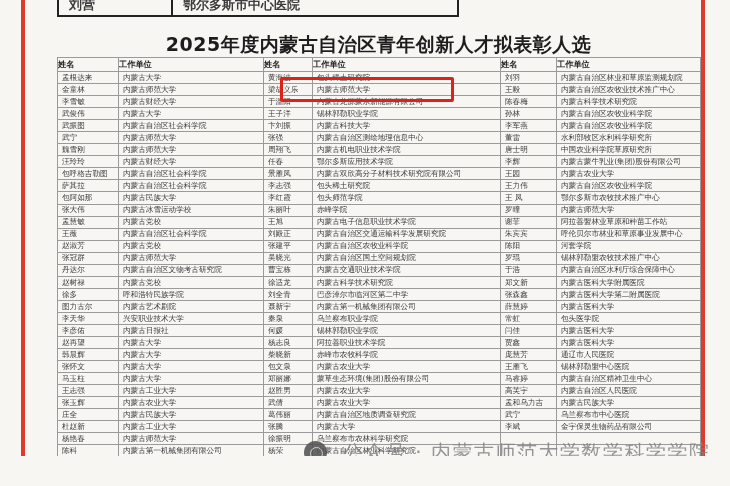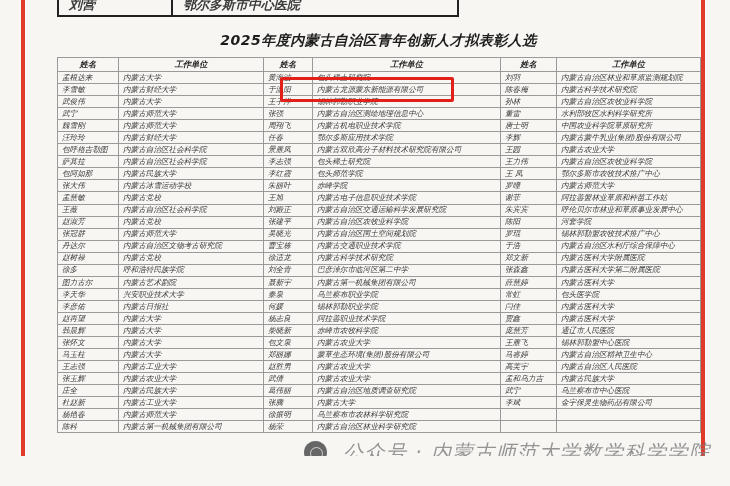--- a/index.html
+++ b/index.html
@@ -1,41 +1,41 @@
 <!DOCTYPE html>
 <html><head>
 <meta charset="utf-8">
 <style>
   html,body{margin:0;padding:0;}
   body{width:730px;height:486px;overflow:hidden;background:#f7f6f3;
        font-family:"DejaVu Sans","Liberation Sans",sans-serif;}
-  .page{position:relative;width:730px;height:456px;background:#f7f6f3;overflow:hidden;font-style:italic;}
+  .page{position:relative;width:730px;height:456px;background:#f7f6f3;overflow:hidden;}
 
   .red-stripe{position:absolute;top:0;bottom:0;width:4px;background:#e03a2c;}
   .red-stripe.left{left:21px;}
   .red-stripe.right{left:701px;}
 
   
   .top-partial{position:absolute;left:57px;top:-12px;height:29px;display:flex;}
   .top-partial .cell{border:2px solid #222;border-left:2px solid #222;background:transparent;
        display:flex;align-items:flex-end;padding:0 6px 1px 10px;color:#3c3c3c;
        font-size:13px;font-weight:bold;white-space:nowrap;overflow:hidden;}
   .top-partial .cell.c1{width:96px;}
   .top-partial .cell.c2{width:268px;border-left:none;}
 
   .doc-title{position:absolute;left:57px;top:32px;width:643px;text-align:center;
-       font-size:14px;font-weight:bold;color:#1d1d1d;letter-spacing:0.5px;white-space:nowrap;}
+       font-size:19px;font-weight:bold;color:#1d1d1d;letter-spacing:0.5px;white-space:nowrap;}
 
   
   table.roster{position:absolute;left:57px;top:57px;width:643px;border-collapse:collapse;
        table-layout:fixed;background:transparent;}
   table.roster th,table.roster td{border:0.8px solid #9a9a9a;font-weight:normal;
        color:#3a3a3a;font-size:7.6px;line-height:1;white-space:nowrap;overflow:hidden;
        padding:0 0 0 4px;text-align:left;}
-  table.roster th{height:13px;text-align:center;font-weight:bold;color:#222;
+  table.roster th{height:13px;text-align:left;font-weight:bold;color:#222;
        font-size:8.2px;padding:0;}
   table.roster td{height:11.05px;}
 
   .highlight-box{position:absolute;left:280px;top:77px;width:168px;height:19px;
        border:3px solid #e02019;border-radius:2px;pointer-events:none;}
 
   
   .watermark{position:absolute;left:304px;top:439px;display:flex;align-items:center;
        color:rgba(130,130,130,0.85);z-index:5;pointer-events:none;}
   .wm-logo{width:23px;height:23px;border-radius:50%;background:#4e4e4e;position:relative;
@@ -81,36 +81,52 @@
     <tbody id="roster-body">
         <tr>
           <td>孟根达来</td>
           <td>内蒙古大学</td>
           <td>黄海波</td>
           <td>包头稀土研究院</td>
           <td>刘羽</td>
           <td>内蒙古自治区林业和草原监测规划院</td>
         </tr>
         <tr>
+          <td>金童林</td>
+          <td>内蒙古师范大学</td>
+          <td>梁胡义乐</td>
+          <td>内蒙古师范大学</td>
+          <td>王毅</td>
+          <td>内蒙古自治区农牧业技术推广中心</td>
+        </tr>
+        <tr>
           <td>李雪敏</td>
           <td>内蒙古财经大学</td>
           <td>于温阳</td>
           <td>内蒙古龙源蒙东新能源有限公司</td>
           <td>陈春梅</td>
           <td>内蒙古科学技术研究院</td>
         </tr>
         <tr>
           <td>武俊伟</td>
           <td>内蒙古大学</td>
           <td>王子洋</td>
           <td>锡林郭勒职业学院</td>
           <td>孙林</td>
           <td>内蒙古自治区农牧业科学院</td>
         </tr>
         <tr>
+          <td>武振图</td>
+          <td>内蒙古自治区社会科学院</td>
+          <td>卞刘振</td>
+          <td>内蒙古科技大学</td>
+          <td>李军燕</td>
+          <td>内蒙古自治区农牧业科学院</td>
+        </tr>
+        <tr>
           <td>武宁</td>
           <td>内蒙古师范大学</td>
           <td>张强</td>
           <td>内蒙古自治区测绘地理信息中心</td>
           <td>董雷</td>
           <td>水利部牧区水利科学研究所</td>
         </tr>
         <tr>
           <td>魏雪刚</td>
           <td>内蒙古师范大学</td>

